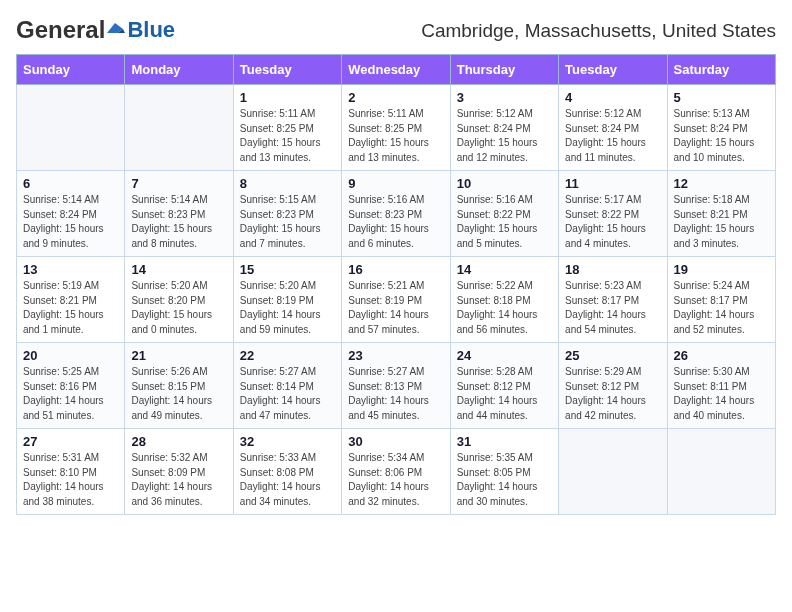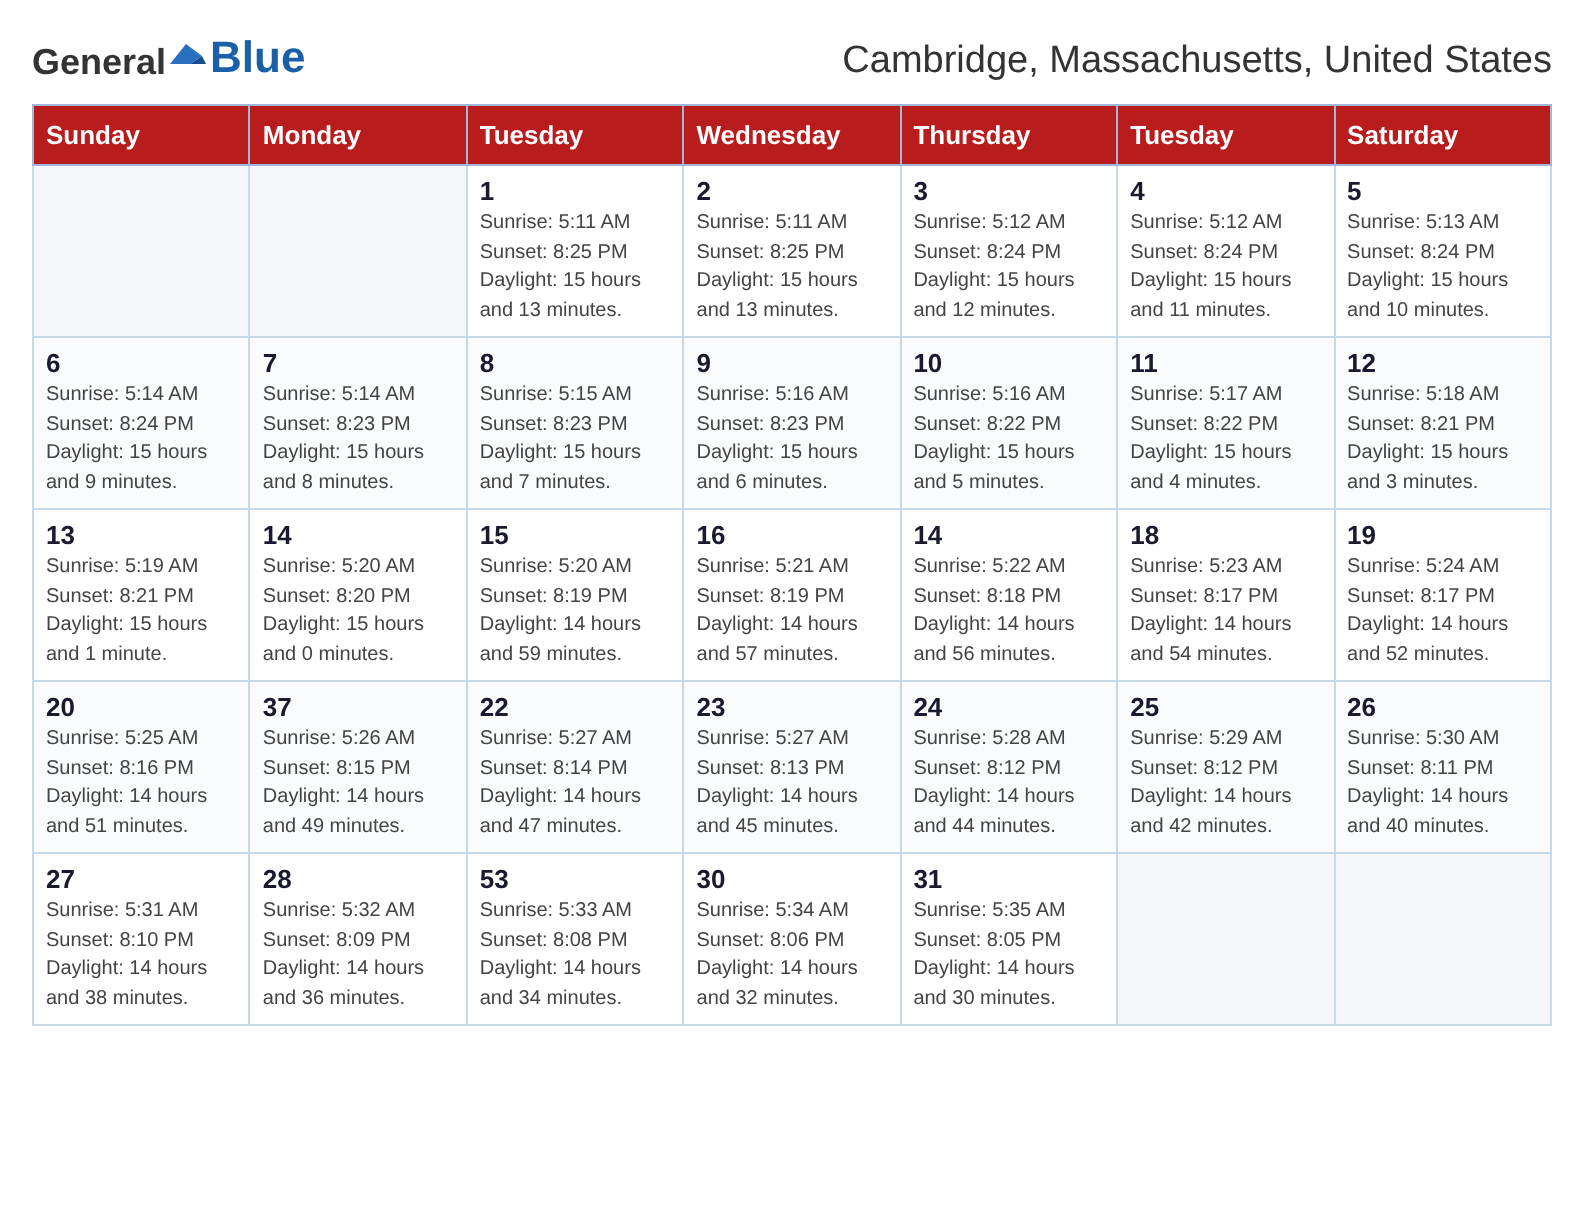--- a/index.html
+++ b/index.html
@@ -15,21 +15,21 @@
       justify-content: space-between;
       align-items: flex-start;
       margin-bottom: 10px;
     }
     .logo {
       display: flex;
       align-items: center;
       gap: 2px;
     }
     .logo-text-general {
-      font-size: 18px;
+      font-size: 24px;
       font-weight: bold;
       color: #333;
     }
     .logo-text-blue {
       font-size: 22px;
       font-weight: bold;
       color: #1a5fa8;
     }
     .logo-icon {
       width: 20px;
@@ -48,21 +48,21 @@
       font-size: 19px;
       color: #333;
       margin-top: 4px;
     }
     table {
       width: 100%;
       border-collapse: collapse;
       table-layout: fixed;
     }
     th {
-      background-color: #b91c1c;
+      background-color: #8b5cf6;
       color: #fff;
       font-size: 13px;
       font-weight: bold;
       padding: 7px 6px;
       text-align: left;
       border: 1px solid #a0b8d8;
     }
     td {
       border: 1px solid #c8d8e8;
       vertical-align: top;
@@ -206,21 +206,21 @@
           <div class="day-num">19</div>
           <div class="day-info">Sunrise: 5:24 AM<br>Sunset: 8:17 PM<br>Daylight: 14 hours and 52 minutes.</div>
         </td>
       </tr>
       <tr>
         <td>
           <div class="day-num">20</div>
           <div class="day-info">Sunrise: 5:25 AM<br>Sunset: 8:16 PM<br>Daylight: 14 hours and 51 minutes.</div>
         </td>
         <td>
-          <div class="day-num">37</div>
+          <div class="day-num">21</div>
           <div class="day-info">Sunrise: 5:26 AM<br>Sunset: 8:15 PM<br>Daylight: 14 hours and 49 minutes.</div>
         </td>
         <td>
           <div class="day-num">22</div>
           <div class="day-info">Sunrise: 5:27 AM<br>Sunset: 8:14 PM<br>Daylight: 14 hours and 47 minutes.</div>
         </td>
         <td>
           <div class="day-num">23</div>
           <div class="day-info">Sunrise: 5:27 AM<br>Sunset: 8:13 PM<br>Daylight: 14 hours and 45 minutes.</div>
         </td>
@@ -240,21 +240,21 @@
       <tr>
         <td>
           <div class="day-num">27</div>
           <div class="day-info">Sunrise: 5:31 AM<br>Sunset: 8:10 PM<br>Daylight: 14 hours and 38 minutes.</div>
         </td>
         <td>
           <div class="day-num">28</div>
           <div class="day-info">Sunrise: 5:32 AM<br>Sunset: 8:09 PM<br>Daylight: 14 hours and 36 minutes.</div>
         </td>
         <td>
-          <div class="day-num">53</div>
+          <div class="day-num">32</div>
           <div class="day-info">Sunrise: 5:33 AM<br>Sunset: 8:08 PM<br>Daylight: 14 hours and 34 minutes.</div>
         </td>
         <td>
           <div class="day-num">30</div>
           <div class="day-info">Sunrise: 5:34 AM<br>Sunset: 8:06 PM<br>Daylight: 14 hours and 32 minutes.</div>
         </td>
         <td>
           <div class="day-num">31</div>
           <div class="day-info">Sunrise: 5:35 AM<br>Sunset: 8:05 PM<br>Daylight: 14 hours and 30 minutes.</div>
         </td>

